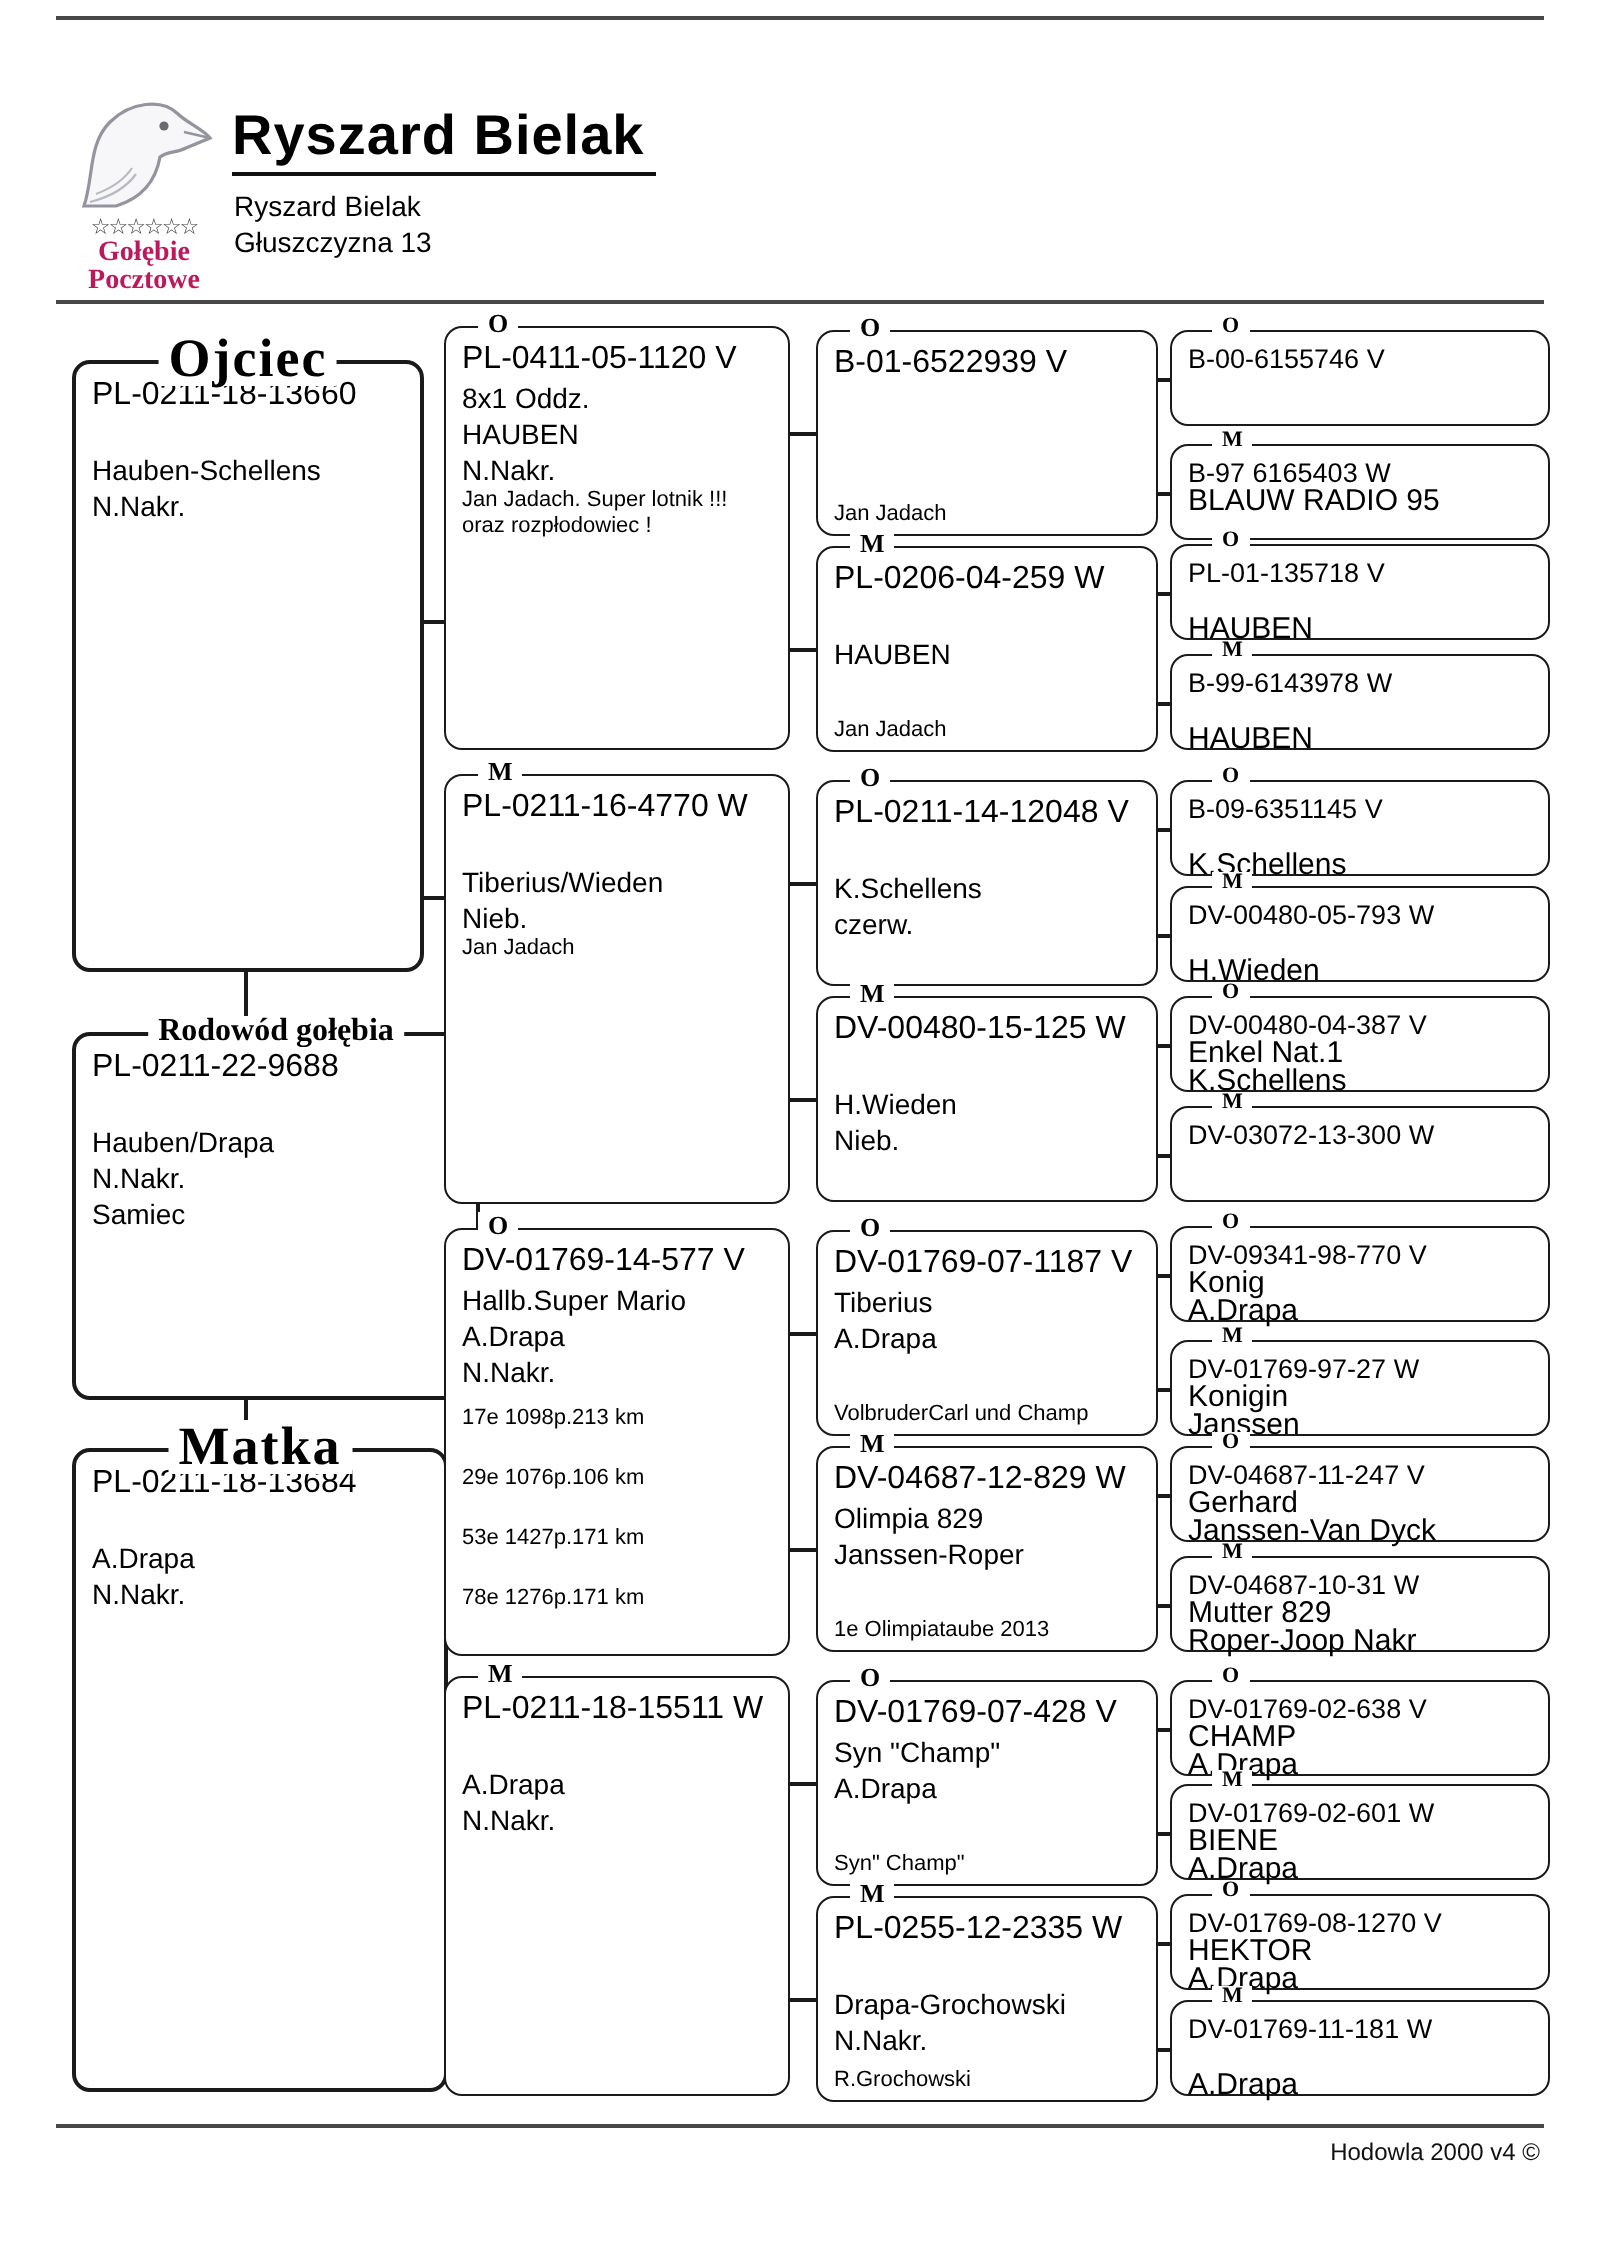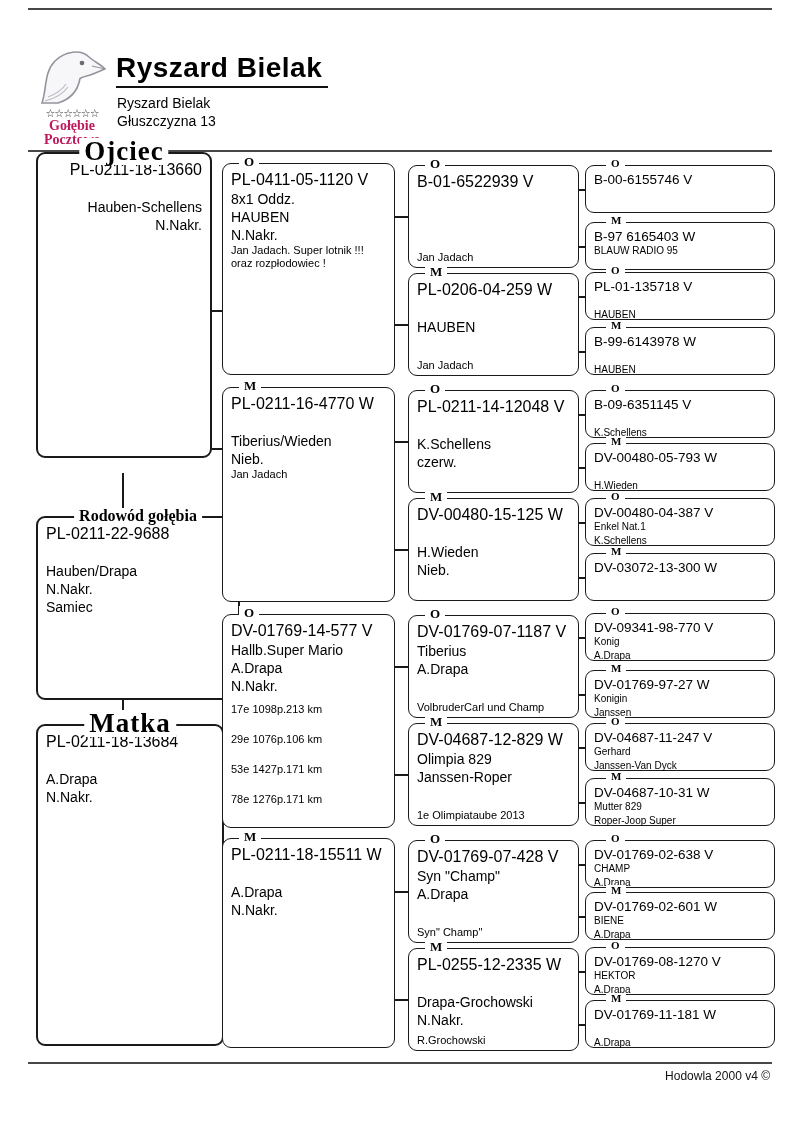--- a/index.html
+++ b/index.html
@@ -21,21 +21,21 @@
   .pbox.c0{border-width:2px;}
   .tag{position:absolute;background:#fff;font-family:"Liberation Serif","DejaVu Serif",serif;
         font-weight:bold;line-height:1;padding:0 5px;white-space:nowrap;color:#000;}
   .tag.big{left:50%;transform:translateX(-50%);font-size:27px;top:-16px;letter-spacing:1px;}
   .tag.med{left:50%;transform:translateX(-50%);font-size:16px;top:-10px;}
   .tag.sm{left:16px;font-size:13px;top:-9px;}
   .tag.xs{left:20px;font-size:11px;top:-8px;}
   .ring{font-size:16px;line-height:20px;white-space:nowrap;}
   .small .ring{font-size:13.5px;line-height:15px;}
   .bline{font-size:14px;line-height:18px;min-height:18px;white-space:nowrap;}
-  .small .bline{font-size:10px;line-height:13.5px;min-height:13.5px;}
+  .small .bline{font-size:15px;line-height:13.5px;min-height:13.5px;}
   .note{font-size:11px;line-height:13px;white-space:nowrap;}
   .note.perf{margin-top:17px;}
   .note.perf.first{margin-top:8px;}
   .note.nb{position:absolute;left:8px;bottom:3px;}
   .conn{position:absolute;background:#1a1a1a;}
   .footer{position:absolute;right:30px;top:1069px;font-size:12px;color:#111;}
 </style>
 </head>
 <body>
 
@@ -86,21 +86,21 @@
     <div class="conn" style="left: 579px; top: 522px; width: 6px; height: 2px;"></div>
     <div class="conn" style="left: 579px; top: 577px; width: 6px; height: 2px;"></div>
     <div class="conn" style="left: 579px; top: 637px; width: 6px; height: 2px;"></div>
     <div class="conn" style="left: 579px; top: 694px; width: 6px; height: 2px;"></div>
     <div class="conn" style="left: 579px; top: 747px; width: 6px; height: 2px;"></div>
     <div class="conn" style="left: 579px; top: 802px; width: 6px; height: 2px;"></div>
     <div class="conn" style="left: 579px; top: 864px; width: 6px; height: 2px;"></div>
     <div class="conn" style="left: 579px; top: 916px; width: 6px; height: 2px;"></div>
     <div class="conn" style="left: 579px; top: 971px; width: 6px; height: 2px;"></div>
     <div class="conn" style="left: 579px; top: 1024px; width: 6px; height: 2px;"></div>
-    <div class="pbox c0" style="left: 36px; top: 152px; width: 176px; height: 306px; text-align: right;">
+    <div class="pbox c0" style="left: 36px; top: 180px; width: 176px; height: 306px;">
       <div class="tag big">Ojciec</div>
       <div class="ring">PL-0211-18-13660</div>
       <div class="bline blank"></div>
       <div class="bline">Hauben-Schellens</div>
       <div class="bline">N.Nakr.</div>
     </div>
     <div class="pbox c0" style="left: 36px; top: 516px; width: 204px; height: 184px;">
       <div class="tag med">Rodowód gołębia</div>
       <div class="ring">PL-0211-22-9688</div>
       <div class="bline blank"></div>
@@ -263,21 +263,21 @@
     <div class="pbox c3 small" style="left: 585px; top: 723px; width: 190px; height: 48px;">
       <div class="tag xs">O</div>
       <div class="ring">DV-04687-11-247 V</div>
       <div class="bline">Gerhard</div>
       <div class="bline">Janssen-Van Dyck</div>
     </div>
     <div class="pbox c3 small" style="left: 585px; top: 778px; width: 190px; height: 48px;">
       <div class="tag xs">M</div>
       <div class="ring">DV-04687-10-31 W</div>
       <div class="bline">Mutter 829</div>
-      <div class="bline">Roper-Joop Super</div>
+      <div class="bline">Roper-Joop Nakr</div>
     </div>
     <div class="pbox c3 small" style="left: 585px; top: 840px; width: 190px; height: 48px;">
       <div class="tag xs">O</div>
       <div class="ring">DV-01769-02-638 V</div>
       <div class="bline">CHAMP</div>
       <div class="bline">A.Drapa</div>
     </div>
     <div class="pbox c3 small" style="left: 585px; top: 892px; width: 190px; height: 48px;">
       <div class="tag xs">M</div>
       <div class="ring">DV-01769-02-601 W</div>

